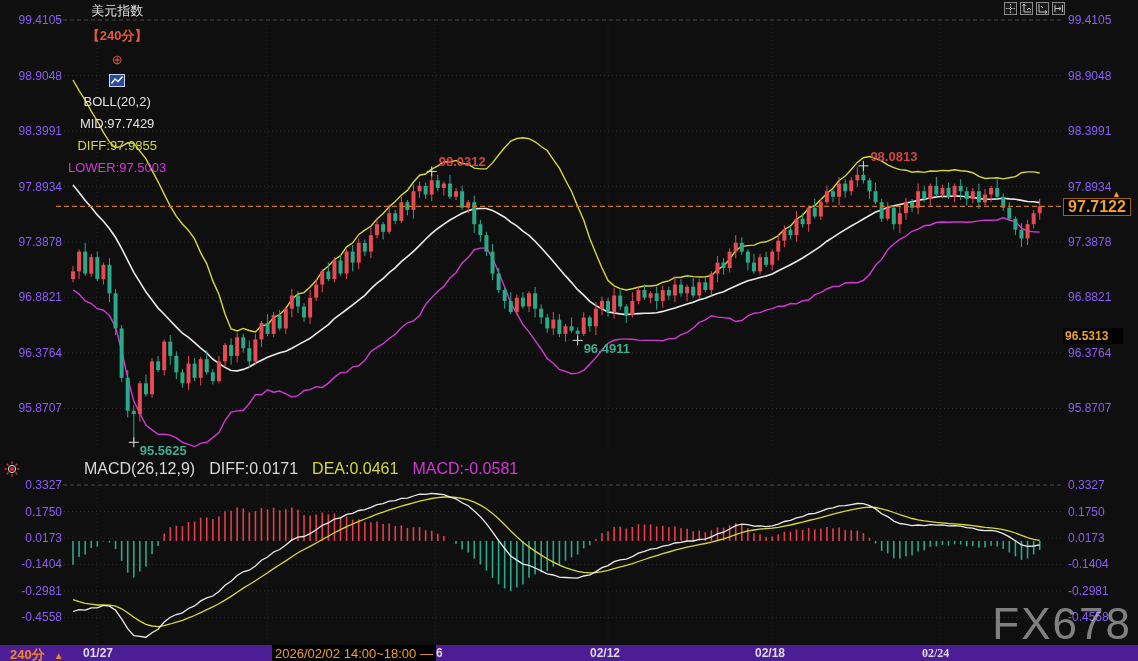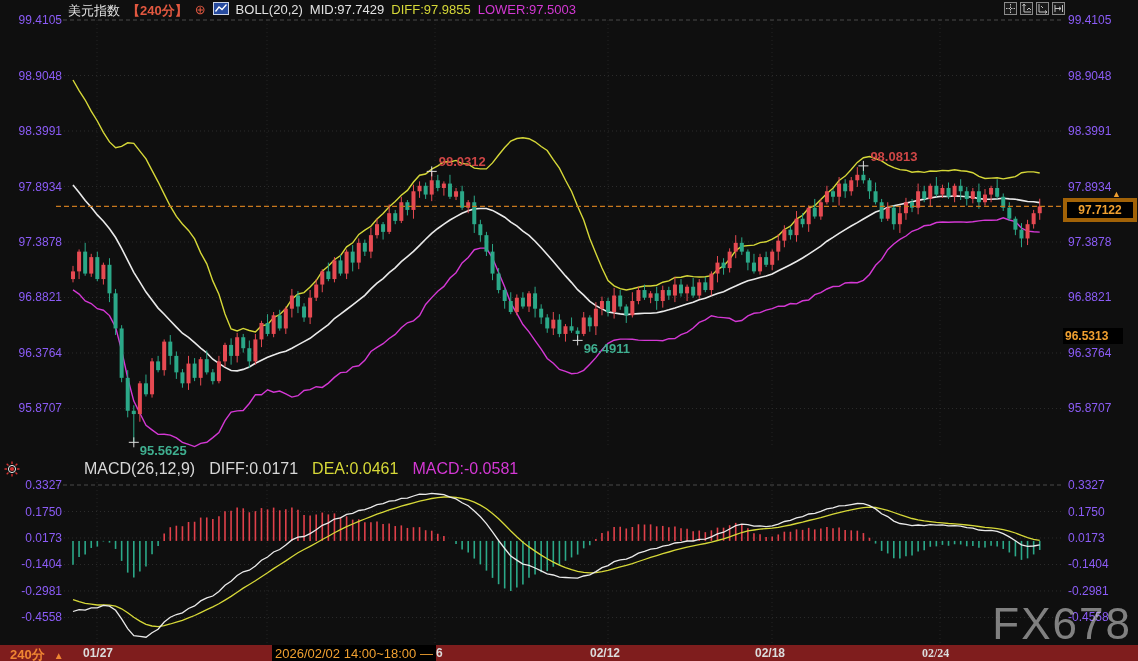--- a/index.html
+++ b/index.html
@@ -1,42 +1,42 @@
 <!DOCTYPE html>
 <html><head>
 <meta charset="utf-8">
 <style>
   html,body{margin:0;padding:0;background:#0e0e0e;}
   .stage{position:relative;width:1138px;height:661px;background:#0f0f0f;overflow:hidden;
          font-family:"Liberation Sans",sans-serif;-webkit-font-smoothing:antialiased;}
   #plot{position:absolute;left:0;top:0;}
-  .hdr{position:absolute;left:68px;top:2px;height:16px;display:flex;align-items:flex-start;gap:7px;
-       font-size:13px;color:#e2e2e2;white-space:nowrap;z-index:5;}
+  .hdr{position:absolute;left:68px;top:2px;height:16px;display:flex;align-items:center;gap:7px;
+       font-size:13px;color:#e2e2e2;white-space:nowrap;z-index:5;flex-direction:column;}
   .hdr .tf{color:#e25840;font-weight:700;}
   .hdr .plus{color:#e25840;font-size:13px;}
   .hdr .up{color:#d6d838;}
   .hdr .lo{color:#d438d4;}
   .toolbar{position:absolute;top:2px;right:73px;display:flex;gap:3px;z-index:6;}
   .tbtn{width:13px;height:13px;border:1px solid #8a8a8a;background:#1a1a1a;box-sizing:border-box;
         display:flex;align-items:center;justify-content:center;cursor:pointer;}
   .axis-label{position:absolute;font-size:12px;color:#8b5cf6;line-height:16px;z-index:4;}
   .axis-left{left:0;width:62px;text-align:right;}
   .axis-right{left:1068px;text-align:left;}
   .macd-hdr{position:absolute;left:0;top:460px;height:18px;display:flex;align-items:center;gap:14px;
             font-size:16px;color:#d8d8d8;z-index:5;white-space:nowrap;}
   .macd-hdr .ic{margin-left:4px;margin-right:50px;}
   .macd-hdr .dea{color:#d6d838;text-align:right;}
   .macd-hdr .mcd{color:#d438d4;}
   .price-tag{position:absolute;left:1063px;top:196px;width:66px;height:16px;background:#000;
-             border:4px solid #a16207;color:#f0a030;font-size:12px;font-weight:700;line-height:16px;
+             border:1px solid #a16207;color:#f0a030;font-size:16px;font-weight:700;line-height:16px;
              text-align:center;z-index:7;}
   .price-tag-arrow{position:absolute;left:1112px;top:187px;color:#f0a030;font-size:9px;z-index:8;}
   .low-tag{position:absolute;left:1063px;top:335px;width:58px;height:16px;background:#000;
            color:#f0a030;font-size:12px;font-weight:700;line-height:16px;z-index:6;padding-left:2px;}
-  .footer{position:absolute;left:0;top:645px;width:1138px;height:16px;background:#7f1d1d;z-index:9;}
+  .footer{position:absolute;left:0;top:645px;width:1138px;height:16px;background:#4c1d95;z-index:9;}
   .footer .tfgrp{position:absolute;left:10px;top:1px;display:flex;gap:9px;align-items:center;
                  color:#ef8632;font-size:13px;font-weight:700;cursor:pointer;}
   .t-label{position:absolute;top:1px;font-size:12px;font-weight:700;color:#dcdcdc;white-space:nowrap;}
   .t-tip{position:absolute;top:0px;font-size:13px;color:#f0a030;background:#000;padding:1px 3px;
          white-space:nowrap;z-index:10;}
   .watermark{position:absolute;right:6px;bottom:12px;font-size:44px;font-weight:500;
              color:rgba(198,198,198,0.62);letter-spacing:2px;z-index:8;}
 </style>
 </head>
 <body>

